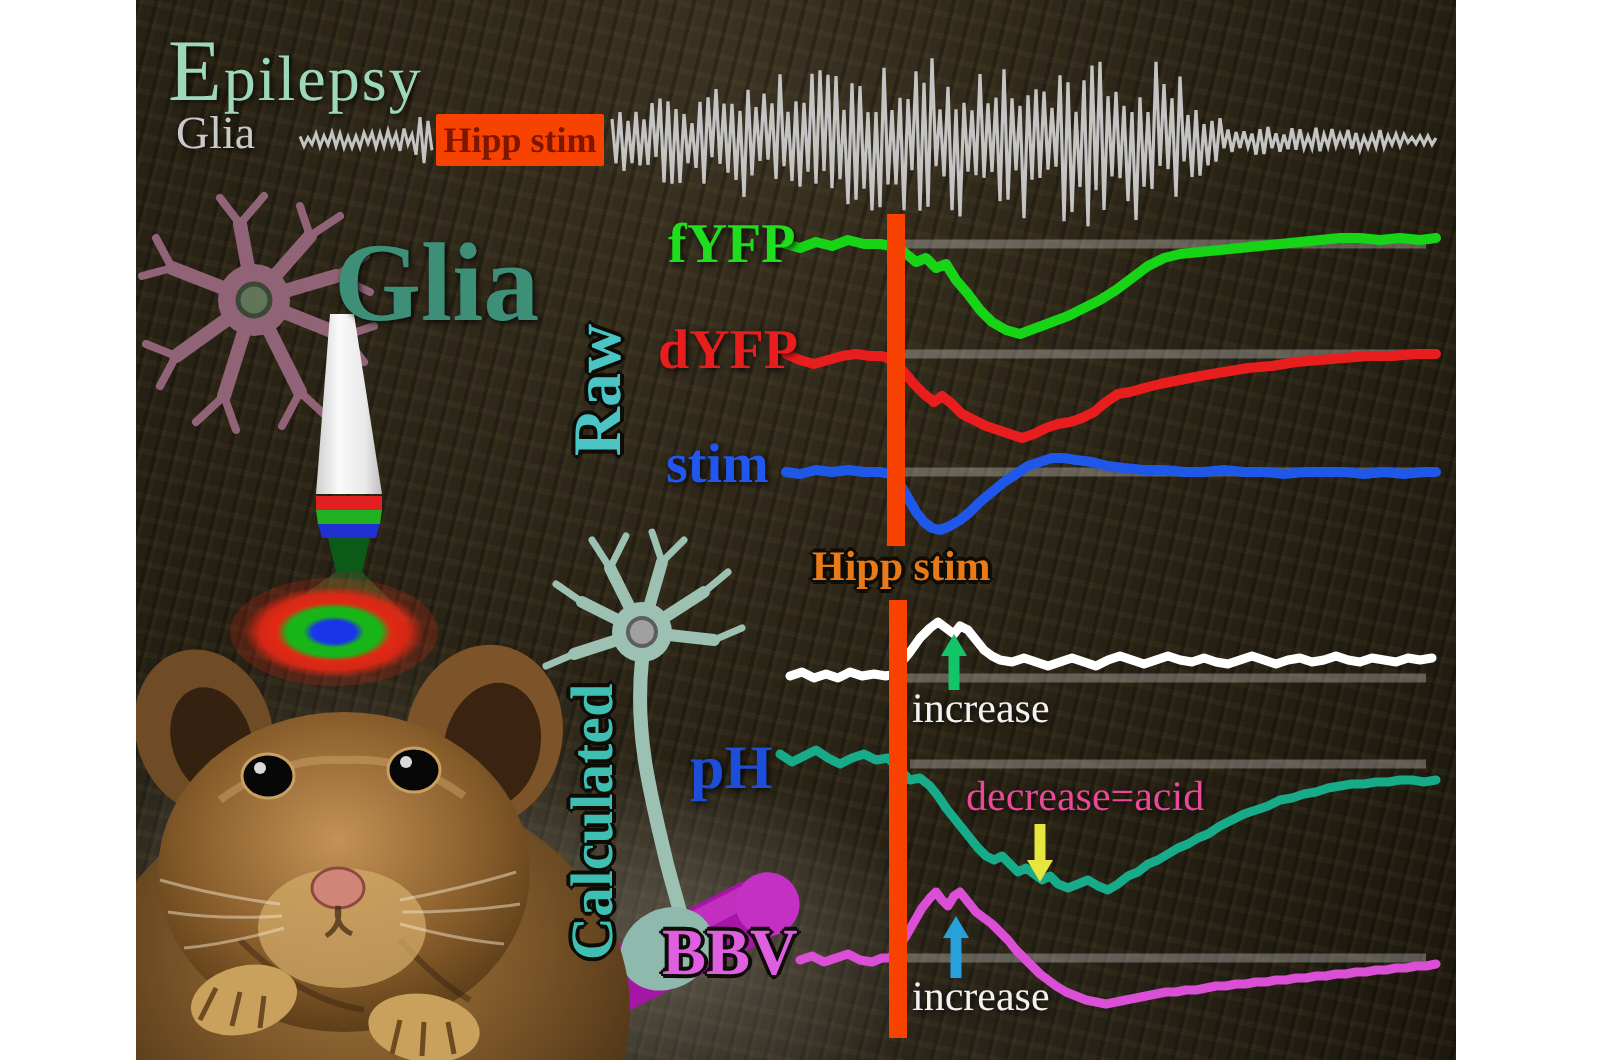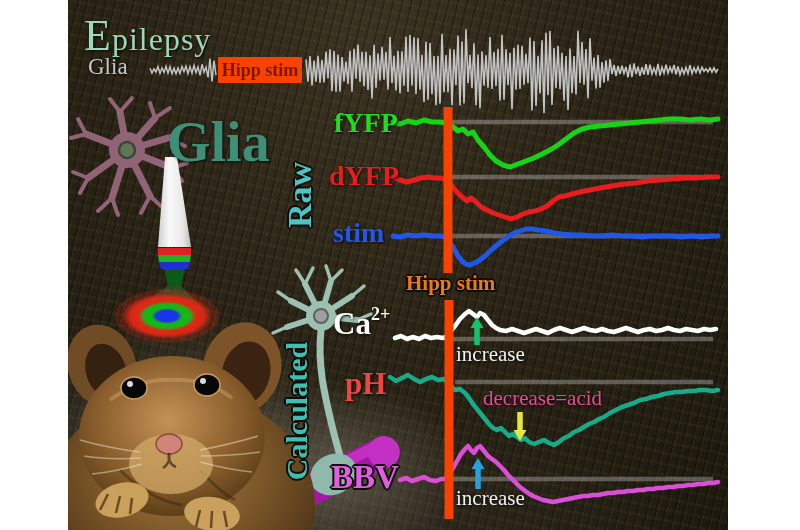--- a/index.html
+++ b/index.html
@@ -184,22 +184,19 @@
 
   <div class="lbl thinshadow" id="title-label" style="color:#9dd8ba;">Epilepsy</div>
   <div class="lbl thinshadow" id="ecog-label" style="color:#c9c9c9;">Glia</div>
   <div class="lbl" id="stim-badge" style="background:#f84300;color:#7e1602;">Hipp stim</div>
   <div class="lbl thinshadow" id="glia-label" style="color:#3d8f78;">Glia</div>
   <div class="lbl outlined" id="raw-label" style="color:#4ac4c4;">Raw</div>
   <div class="lbl outlined" id="calculated-label" style="color:#3fbfb2;">Calculated</div>
   <div class="lbl thinshadow" id="fyfp-label" style="color:#1ede1e;">fYFP</div>
   <div class="lbl thinshadow" id="dyfp-label" style="color:#e81d1d;">dYFP</div>
   <div class="lbl thinshadow" id="fcfp-label" style="color:#2157ee;">stim</div>
-  <div class="lbl thinshadow" id="ca-label" style="color:#ffffff;">
-    <span>Ca</span><sup>2+</sup>
-  </div>
-  <div class="lbl thinshadow" id="ph-label" style="color:#ef4444;">pH</div>
+  <div class="lbl thinshadow" id="ph-label" style="color:#1d4ed8;">pH</div>
   <div class="lbl outlined" id="bbv-label" style="color:#e05fe0;">BBV</div>
   <div class="lbl outlined" id="mid-stim-label" style="color:#e87a18;">Hipp stim</div>
   <div class="lbl annotation thinshadow" id="ann-ca" style="color:#f2f2f2;">increase</div>
   <div class="lbl annotation thinshadow" id="ann-ph" style="color:#ec4899;">decrease=acid</div>
   <div class="lbl annotation thinshadow" id="ann-bbv" style="color:#f2f2f2;">increase</div>
 </div>
 
 </body></html>

